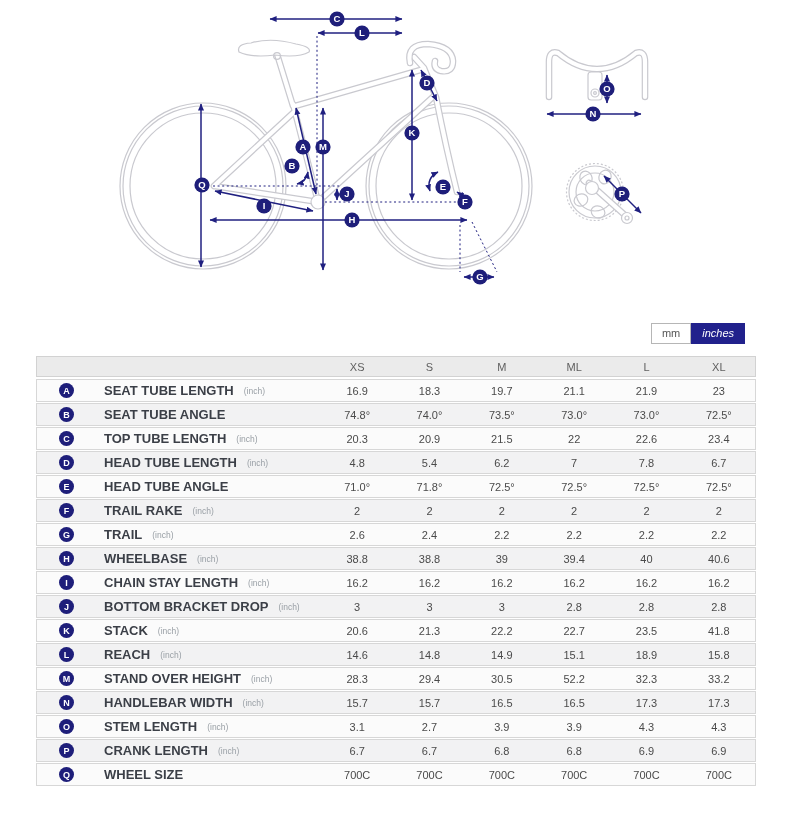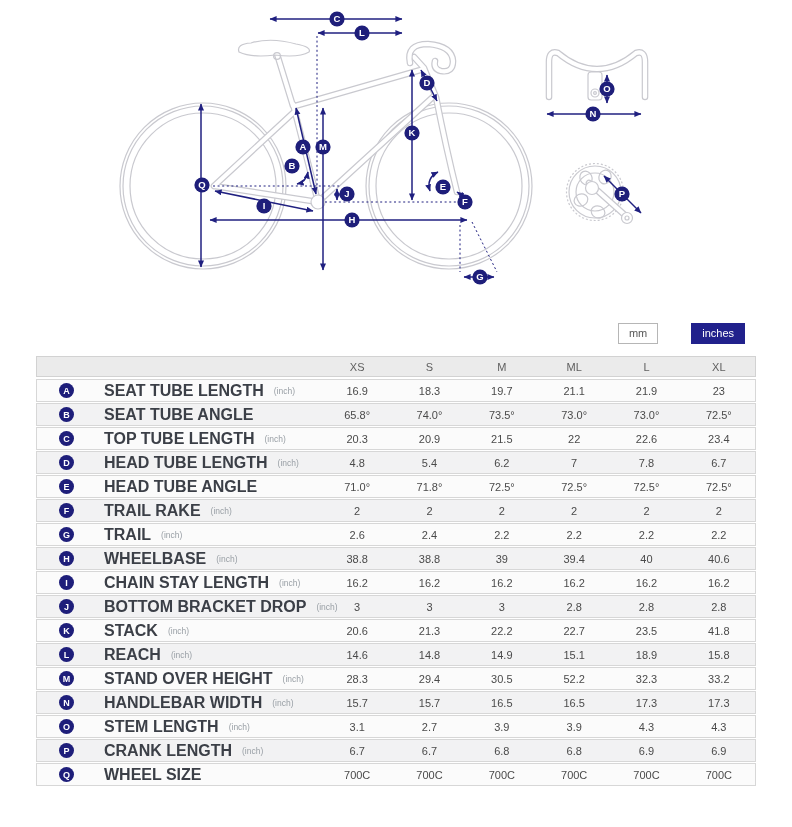--- a/index.html
+++ b/index.html
@@ -2,37 +2,37 @@
 <html><head>
 <meta charset="utf-8">
 <style>
   html,body{margin:0;padding:0;background:#fff;}
   body{width:792px;height:827px;font-family:"Liberation Sans",sans-serif;overflow:hidden;}
 
   .diagram-wrap{position:relative;width:792px;height:308px;}
   .diagram-wrap svg{display:block;}
 
   .toggle-row{display:flex;justify-content:flex-end;padding-right:47px;margin-top:15px;}
-  .unit-toggle{display:flex;gap:33px;}
+  .unit-toggle{display:flex;}
   .unit-btn{height:21px;line-height:19px;font-size:11px;padding:0 10px;box-sizing:border-box;cursor:pointer;}
   .unit-btn.inactive{background:#ffffff;border:1px solid #b6b6b6;color:#555;}
-  .unit-btn.active{background:#21218c;border:1px solid #21218c;color:#fff;}
+  .unit-btn.active{background:#21218c;border:1px solid #21218c;color:#fff;font-style:italic;}
 
   .geo-table{margin:12px 36px 0 36px;}
   .g-header{display:grid;grid-template-columns:284px repeat(6,1fr);height:19px;align-items:center;
             background:#ebebeb;border:1px solid #d2d2d2;text-align:center;font-size:11px;color:#5f5f5f;}
   .g-body{margin-top:2px;}
   .g-row{display:grid;grid-template-columns:284px repeat(6,1fr);height:21px;align-items:center;
          border:1px solid #d7d7d7;margin-top:1px;text-align:center;font-size:11px;color:#4a4a4a;}
   .g-row:nth-child(odd){background:#fbfbfb;}
   .g-row:nth-child(even){background:#f2f2f3;}
   .g-labelcell{display:flex;align-items:center;text-align:left;}
   .letter-badge{width:15px;height:15px;margin-left:22px;border-radius:50%;background:#1e1e7a;color:#fff;
                 font-size:9px;font-weight:bold;display:flex;align-items:center;justify-content:center;flex:0 0 15px;}
-  .row-label{margin-left:30px;font-weight:bold;font-size:16px;color:#3b3f47;white-space:nowrap;}
+  .row-label{margin-left:30px;font-weight:bold;font-size:13px;color:#3b3f47;white-space:nowrap;}
   .row-unit{margin-left:10px;font-size:8.5px;color:#9aa0a6;font-weight:normal;}
 
   
   .thin{stroke:#c9c9cf;stroke-width:1.2;fill:none;}
   .tube-u{stroke:#c9c9cf;stroke-width:6.6;fill:none;stroke-linecap:round;stroke-linejoin:round;}
   .tube-o{stroke:#ffffff;stroke-width:4.2;fill:none;stroke-linecap:round;stroke-linejoin:round;}
   .arrow{stroke:#202080;stroke-width:1.5;fill:none;}
   .dash{stroke:#202080;stroke-width:1;stroke-dasharray:2,2.6;fill:none;}
   .mk{fill:#1e1e7a;}
   .mkt{fill:#fff;font-size:9.5px;font-weight:bold;text-anchor:middle;font-family:"Liberation Sans",sans-serif;}
@@ -228,21 +228,21 @@
     <div class="g-val">21.9</div>
     <div class="g-val">23</div>
   </div>
 
   <div class="g-row">
     <div class="g-labelcell">
       <span class="letter-badge">B</span>
       <span class="row-label">SEAT TUBE ANGLE</span>
       <span class="row-unit"></span>
     </div>
-    <div class="g-val">65.8°</div>
+    <div class="g-val">74.8°</div>
     <div class="g-val">74.0°</div>
     <div class="g-val">73.5°</div>
     <div class="g-val">73.0°</div>
     <div class="g-val">73.0°</div>
     <div class="g-val">72.5°</div>
   </div>
 
   <div class="g-row">
     <div class="g-labelcell">
       <span class="letter-badge">C</span>

